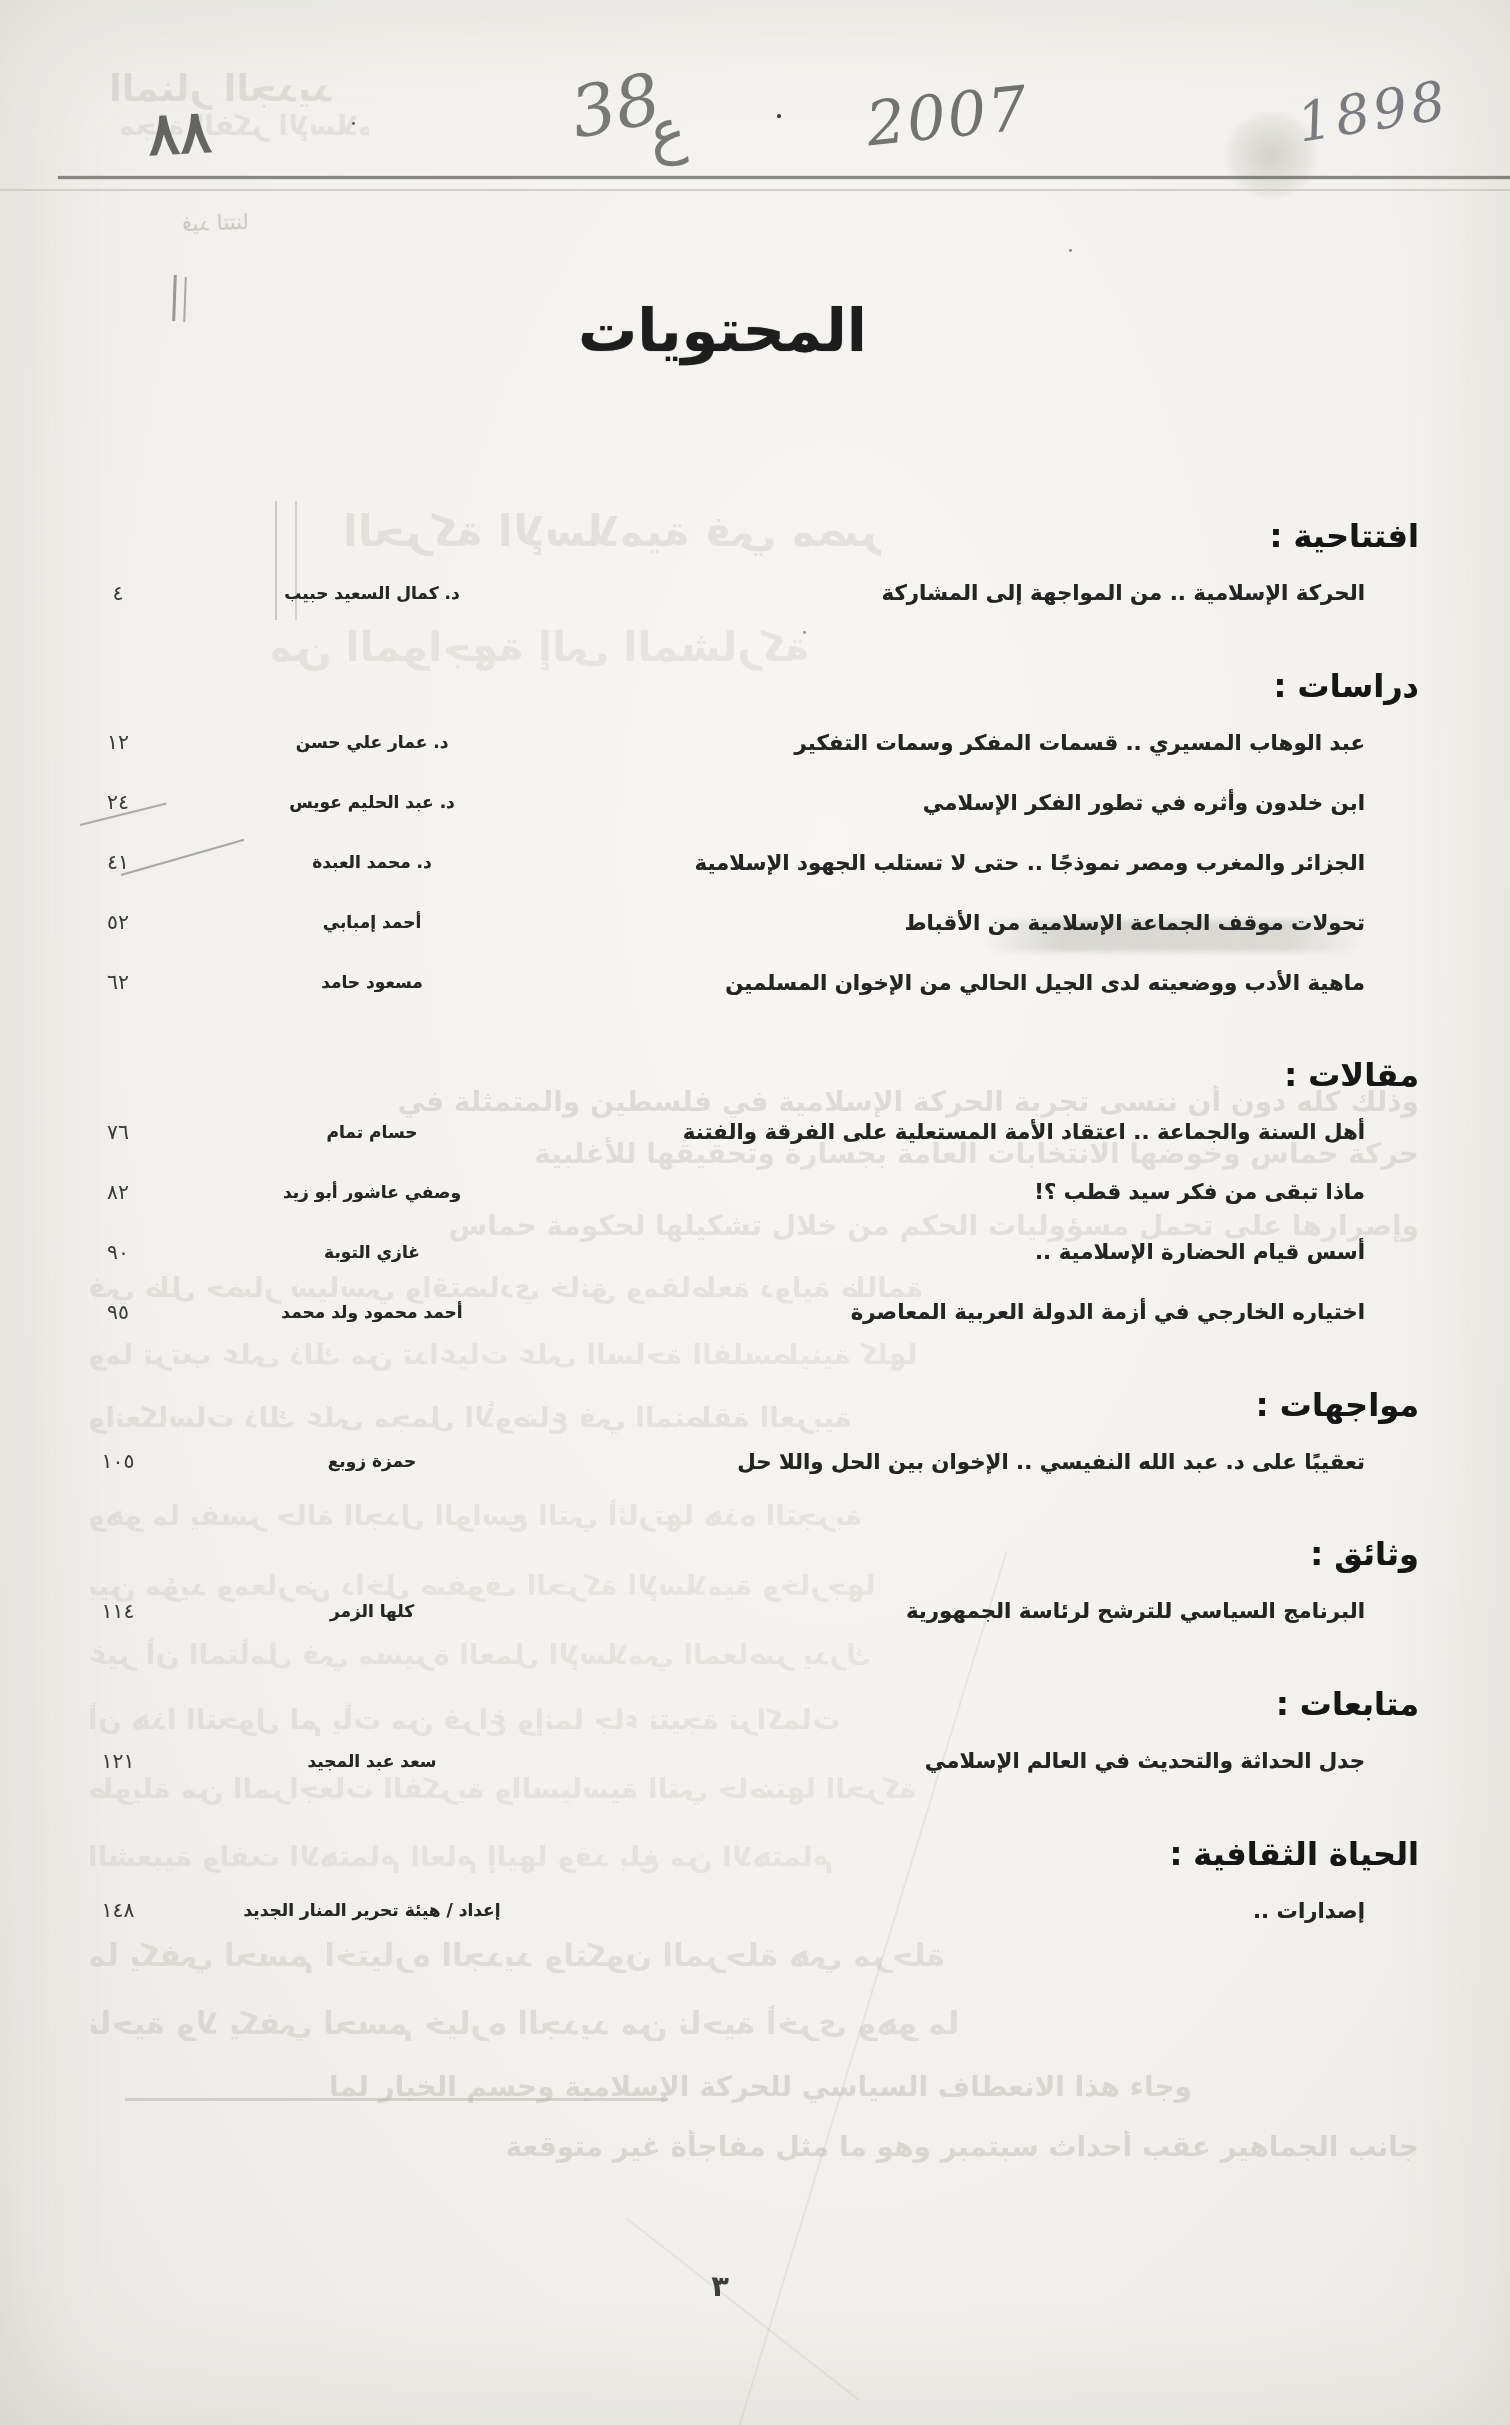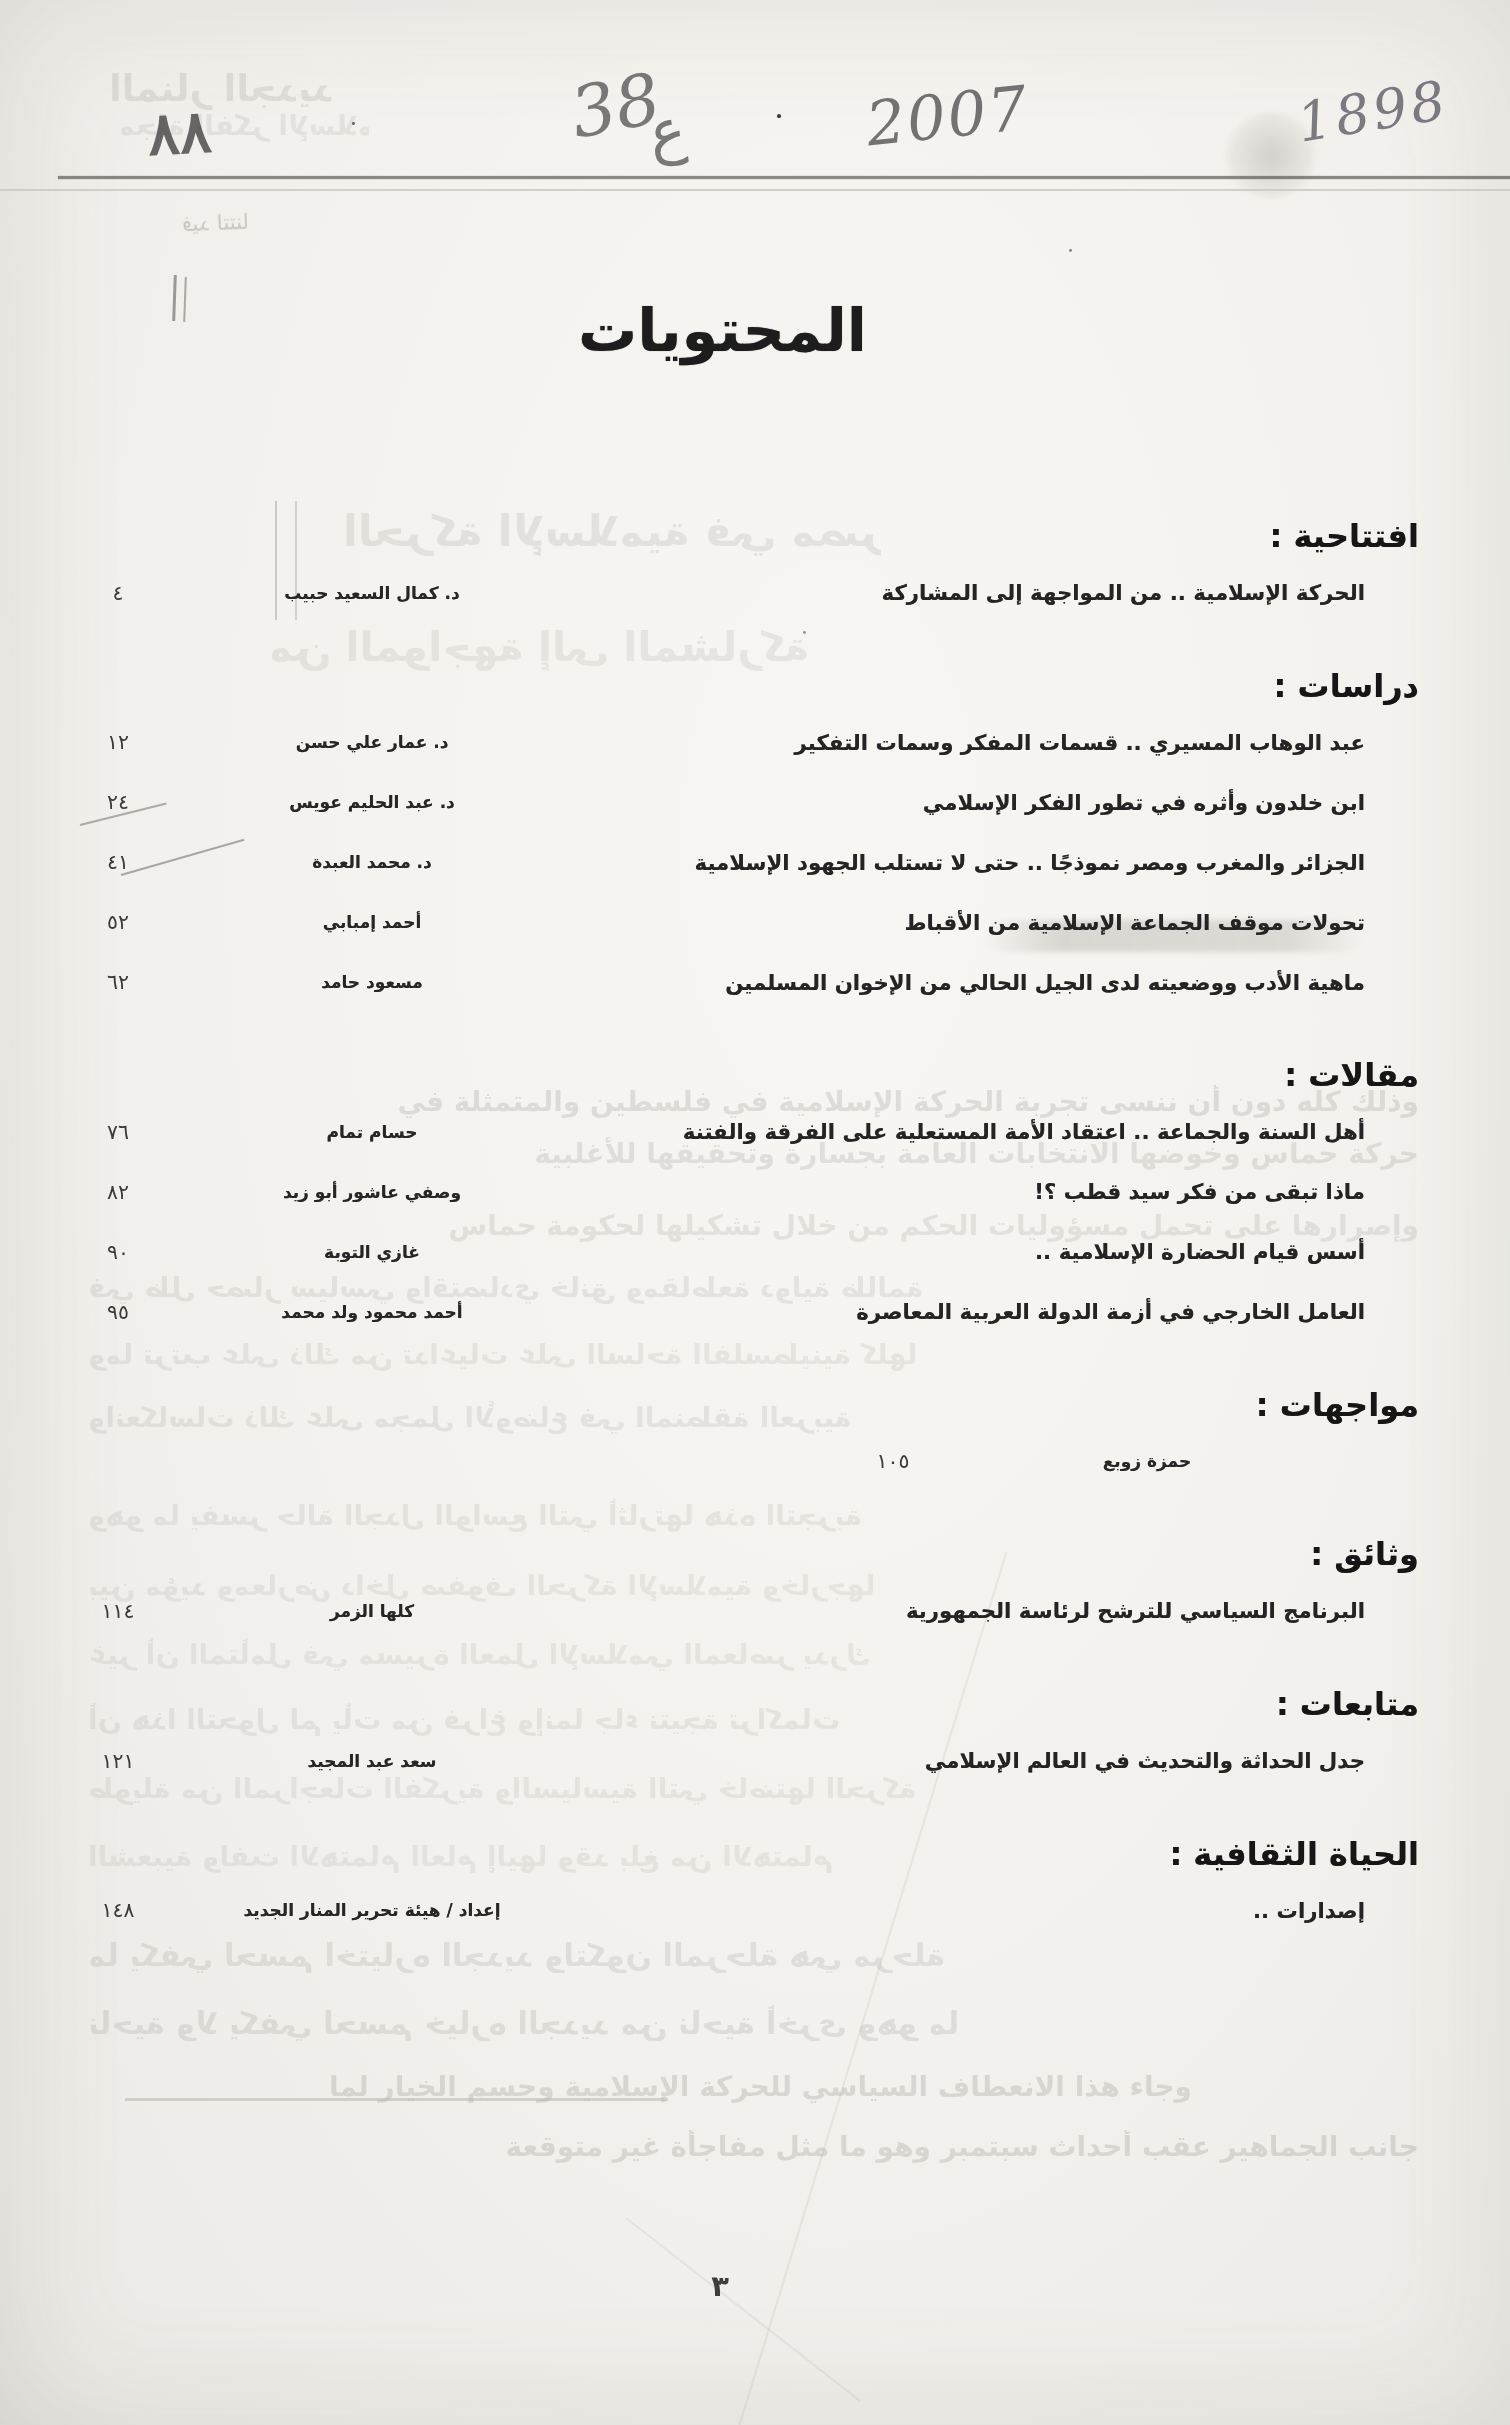--- a/index.html
+++ b/index.html
@@ -227,31 +227,32 @@
     <div class="toc-item-page">٨٢</div>
   </div>
 
   <div class="toc-row">
     <div class="toc-item-title">أسس قيام الحضارة الإسلامية ..</div>
     <div class="toc-item-author">غازي التوبة</div>
     <div class="toc-item-page">٩٠</div>
   </div>
 
   <div class="toc-row">
-    <div class="toc-item-title">العامل الخارجي في أزمة الدولة العربية المعاصرة</div>
+    <div class="toc-item-title">اختياره الخارجي في أزمة الدولة العربية المعاصرة</div>
     <div class="toc-item-author">أحمد محمود ولد محمد</div>
     <div class="toc-item-page">٩٥</div>
   </div>
 </div>
   </section>
 
   <section class="toc-section">
     <h2 class="section-heading">مواجهات :</h2>
     <div class="section-rows">
   <div class="toc-row">
+    <div class="toc-item-title">تعقيبًا على د. عبد الله النفيسي .. الإخوان بين الحل واللا حل</div>
     <div class="toc-item-author">حمزة زوبع</div>
     <div class="toc-item-page">١٠٥</div>
   </div>
 </div>
   </section>
 
   <section class="toc-section">
     <h2 class="section-heading">وثائق :</h2>
     <div class="section-rows">
   <div class="toc-row">

